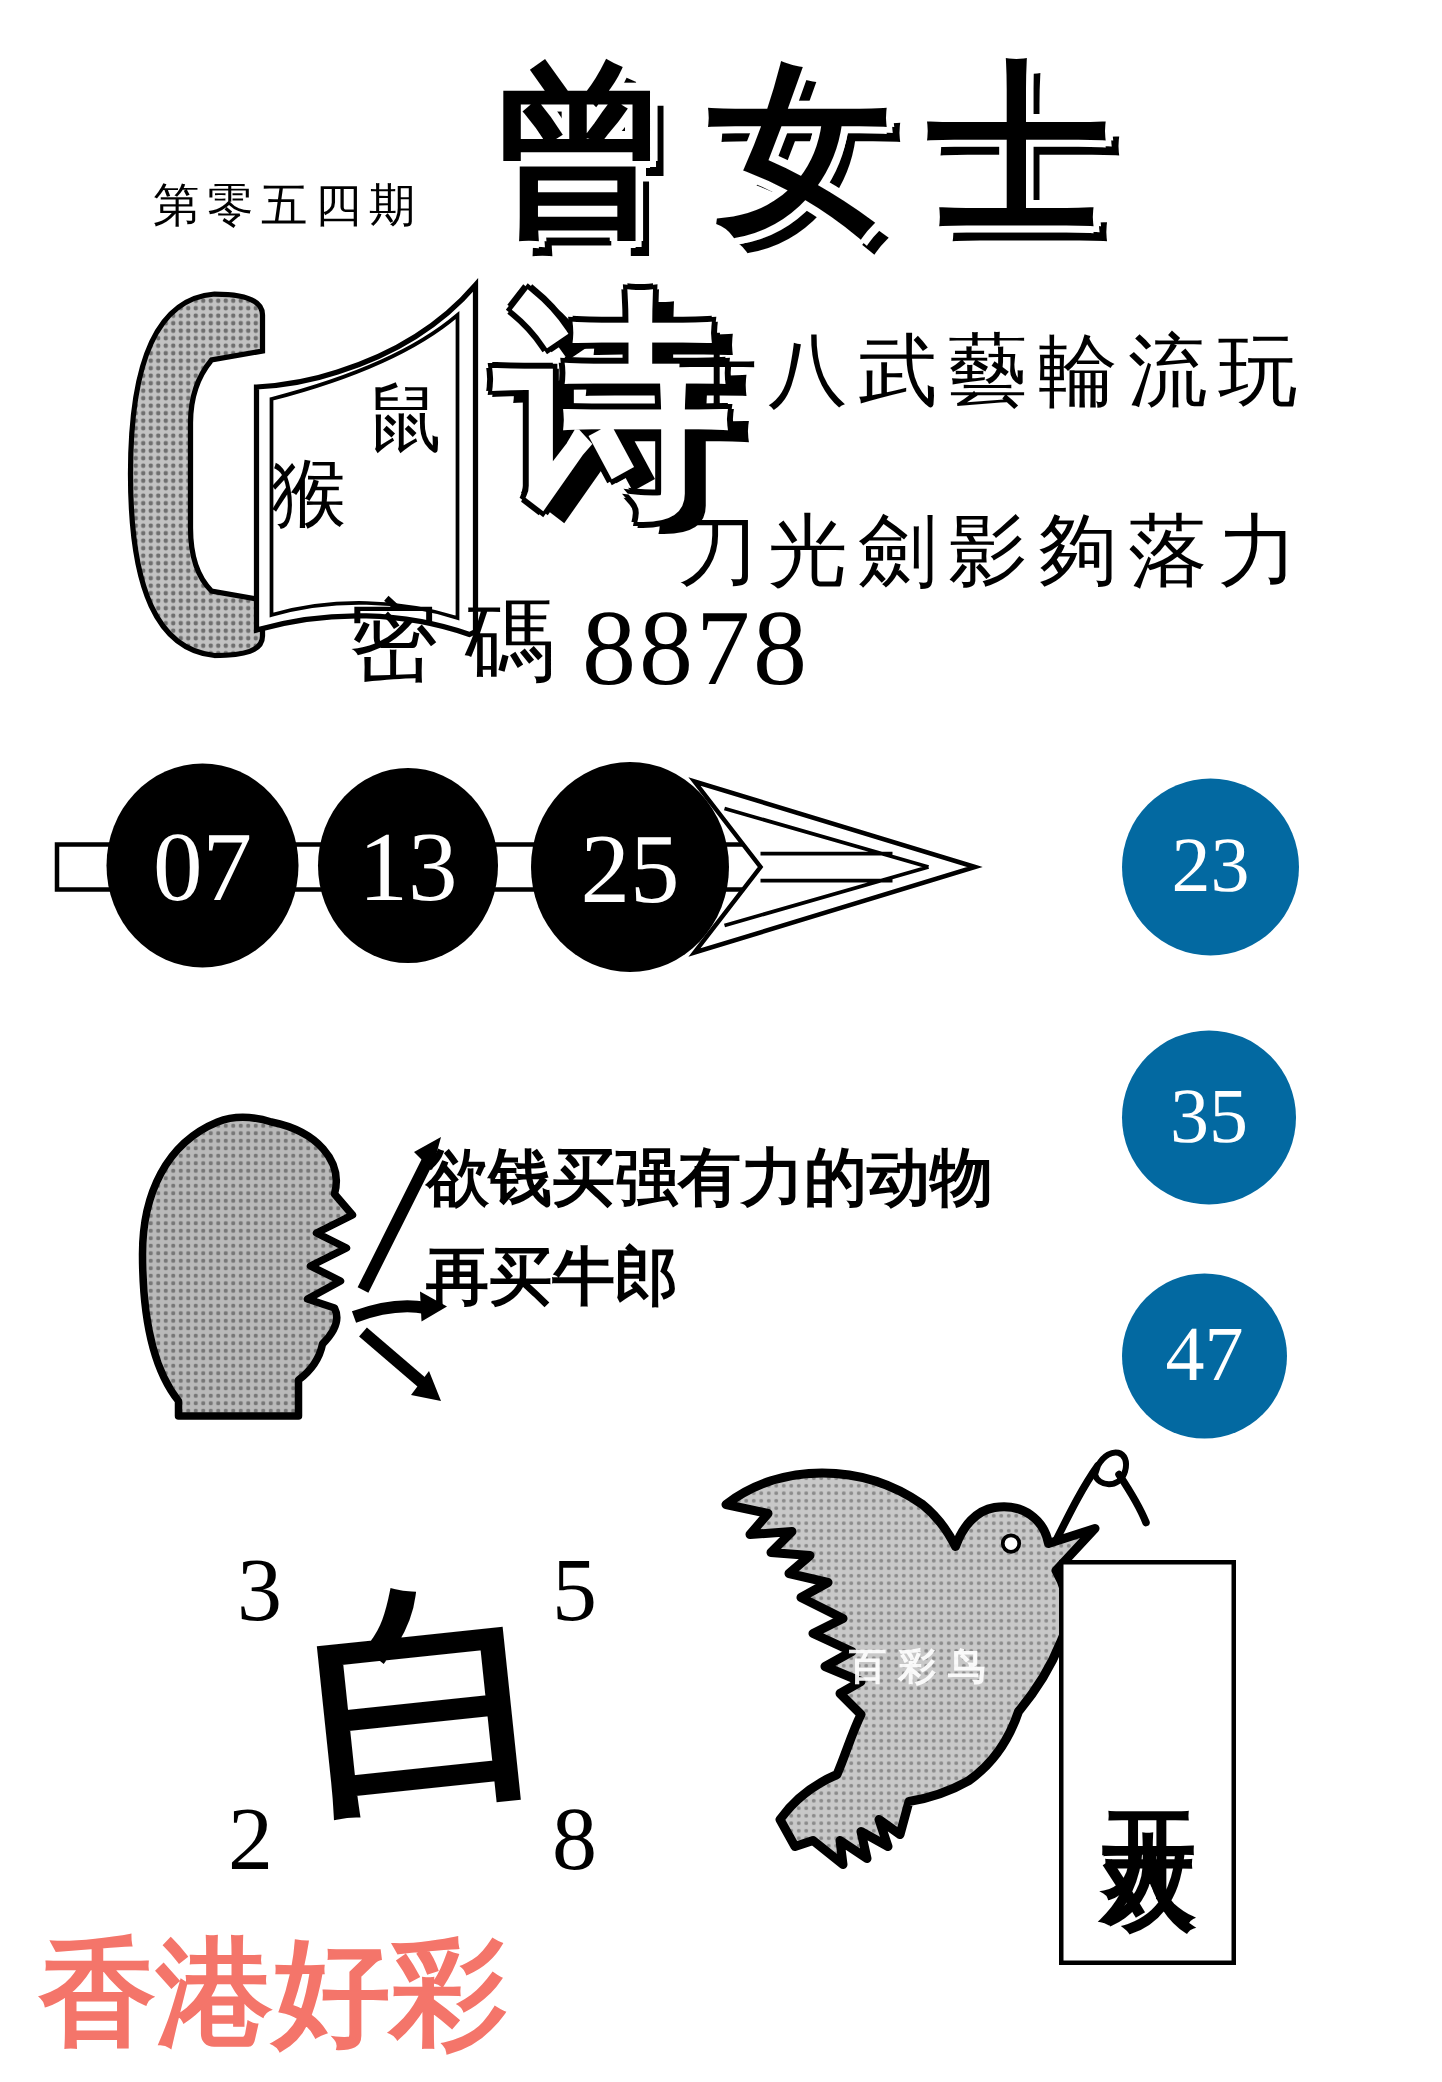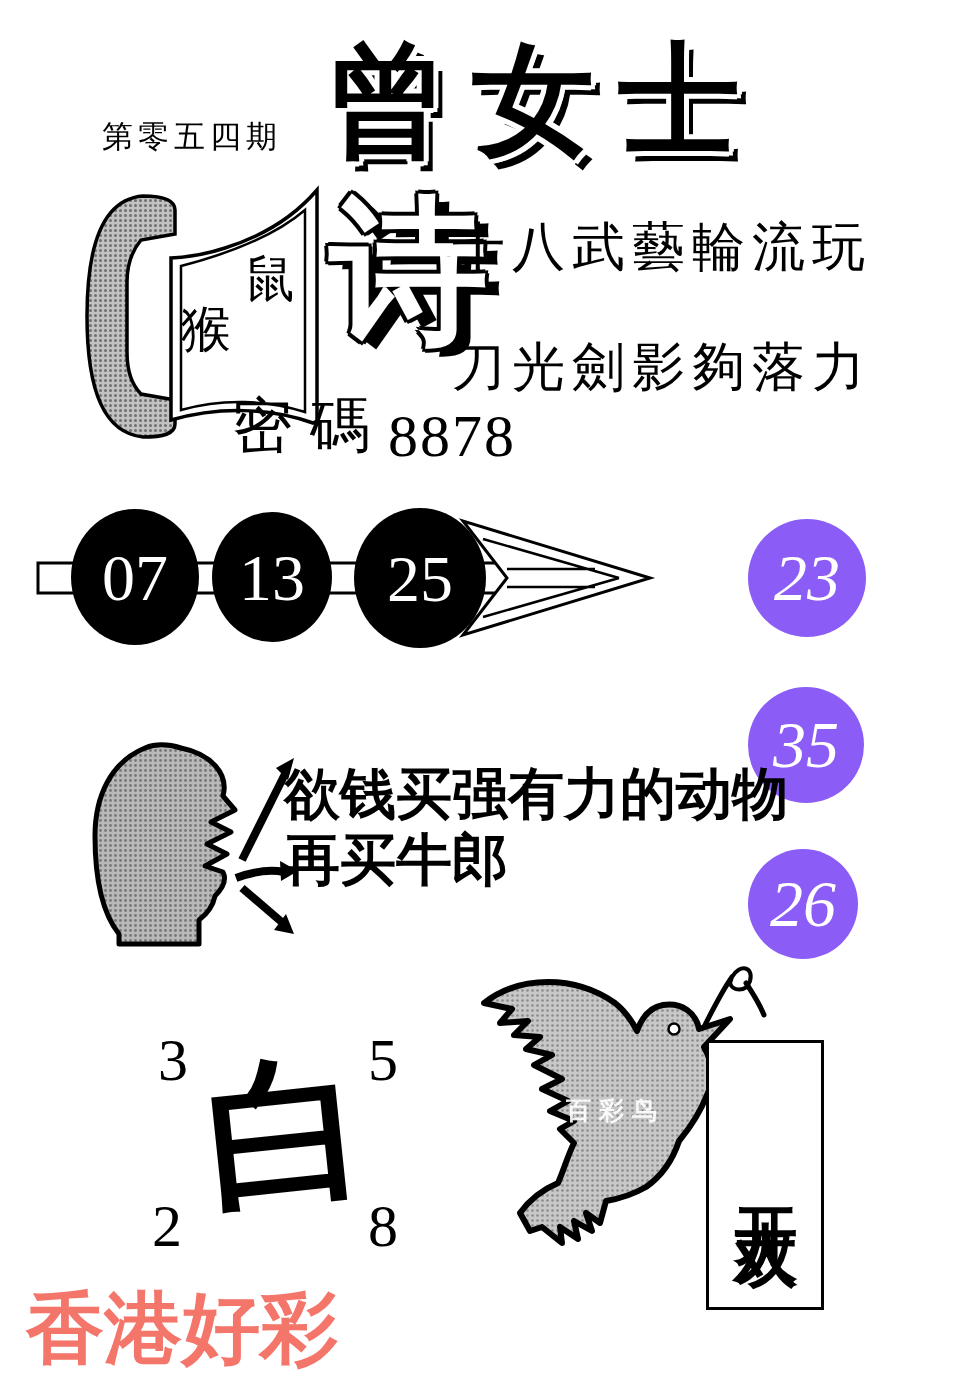--- a/index.html
+++ b/index.html
@@ -28,31 +28,31 @@
   .shi-char .fr{position:absolute;left:0;top:0;color:#fff;
     text-shadow:-3px -3px 0 #000,3px -3px 0 #000,-3px 3px 0 #000,3px 3px 0 #000,
                 -4px 0 0 #000,4px 0 0 #000,0 -4px 0 #000,0 4px 0 #000;}
 
   .poemline{font-size:53px;letter-spacing:7px;white-space:nowrap;}
   #poem1{left:452px;top:212px;}
   #poem2{left:452px;top:284px;margin-top:48px;}
 
   #password{left:232px;top:396px;display:flex;align-items:flex-end;}
   #password .lab{font-size:60px;font-weight:400;letter-spacing:18px;line-height:1;margin-bottom:10px;}
-  #password .val{font-size:60px;line-height:1;letter-spacing:2px;}
+  #password .val{font-size:72px;line-height:1;letter-spacing:2px;}
 
   
-  .bcircle{position:absolute;background:#8b5cf6;border-radius:50%;color:#fff;
-    display:flex;align-items:center;justify-content:center;font-size:66px;line-height:1;font-style:italic;}
+  .bcircle{position:absolute;background:#0369a1;border-radius:50%;color:#fff;
+    display:flex;align-items:center;justify-content:center;font-size:52px;line-height:1;}
   #c23{left:748px;top:519px;width:118px;height:118px;}
   #c35{left:748px;top:687px;width:116px;height:116px;}
   #c47{left:748px;top:849px;width:110px;height:110px;}
 
   
-  .speech{font-weight:700;font-size:56px;white-space:nowrap;}
+  .speech{font-weight:700;font-size:42px;white-space:nowrap;}
   #sp1{left:284px;top:757px;}
   #sp2{left:284px;top:823px;}
 
   
   .cnum{font-size:60px;line-height:1;}
   #n3{left:158px;top:1030px;} #n5{left:368px;top:1030px;}
   #n2{left:152px;top:1196px;} #n8{left:368px;top:1196px;}
   #bai{left:206px;top:1054px;font-size:160px;font-weight:900;line-height:1;transform:rotate(-6deg);}
 
   
@@ -125,21 +125,21 @@
   <ellipse cx="385" cy="73" rx="66" ry="70" fill="#000"></ellipse>
   <text x="100" y="95" font-size="66" fill="#fff" text-anchor="middle">07</text>
   <text x="237" y="95" font-size="66" fill="#fff" text-anchor="middle">13</text>
   <text x="385" y="96" font-size="66" fill="#fff" text-anchor="middle">25</text>
   <path d="M615,73 L428,16 L472,73 L428,130 Z" fill="#fff" stroke="#000" stroke-width="3"></path>
   <path d="M584,73 L448,34 M584,73 L448,112 M472,64 L560,64 M472,82 L560,82" fill="none" stroke="#000" stroke-width="2.5"></path>
 </svg>
 
 <div class="abs bcircle" id="c23">23</div>
 <div class="abs bcircle" id="c35">35</div>
-<div class="abs bcircle" id="c47">26</div>
+<div class="abs bcircle" id="c47">47</div>
 
 <svg class="abs" style="left:83px;top:738px" width="175" height="212" viewBox="0 0 175 212">
   <defs>
     <pattern id="p-head" width="5" height="5" patternUnits="userSpaceOnUse">
       <rect width="5" height="5" fill="#b9b9b9"></rect>
       <circle cx="2.5" cy="2.5" r="1.4" fill="#777"></circle>
     </pattern>
   </defs>
   <path d="M62,10 C28,24 12,58 12,98 C12,142 20,176 36,196 L36,206 L116,206 L116,182
            C124,176 130,168 132,158 C140,150 144,142 140,134 L122,128 L144,116 L124,106

